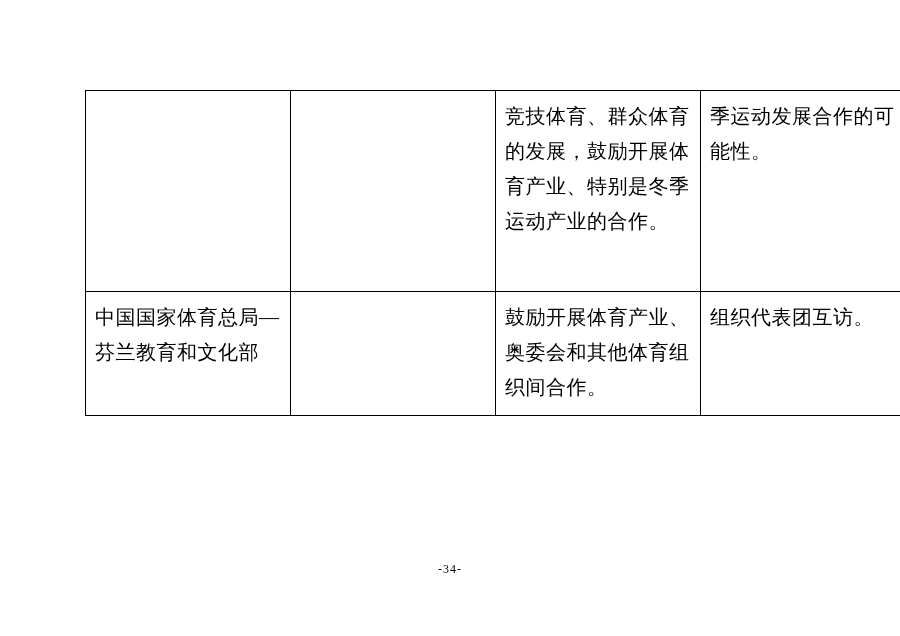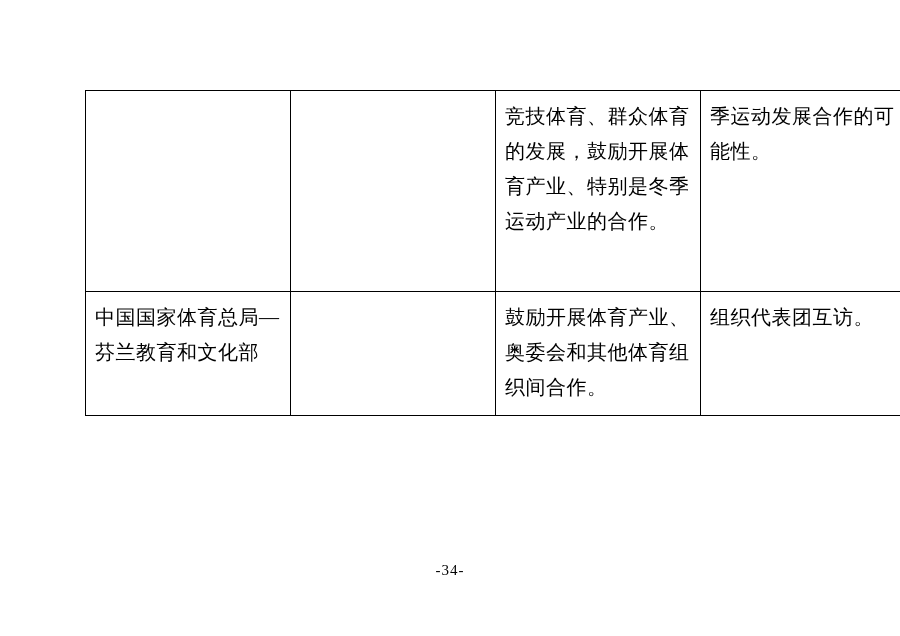--- a/index.html
+++ b/index.html
@@ -51,21 +51,21 @@
     display: block;
     white-space: pre-wrap;
     word-break: break-all;
   }
   .page-number {
     position: absolute;
     left: 0;
     top: 562px;
     width: 900px;
     text-align: center;
-    font-size: 15px;
+    font-size: 12px;
     letter-spacing: 1px;
     font-family: "Liberation Serif", "DejaVu Serif", serif;
   }
 </style>
 </head>
 <body>
 
 <div class="page">
 
   <table class="doc-table">

